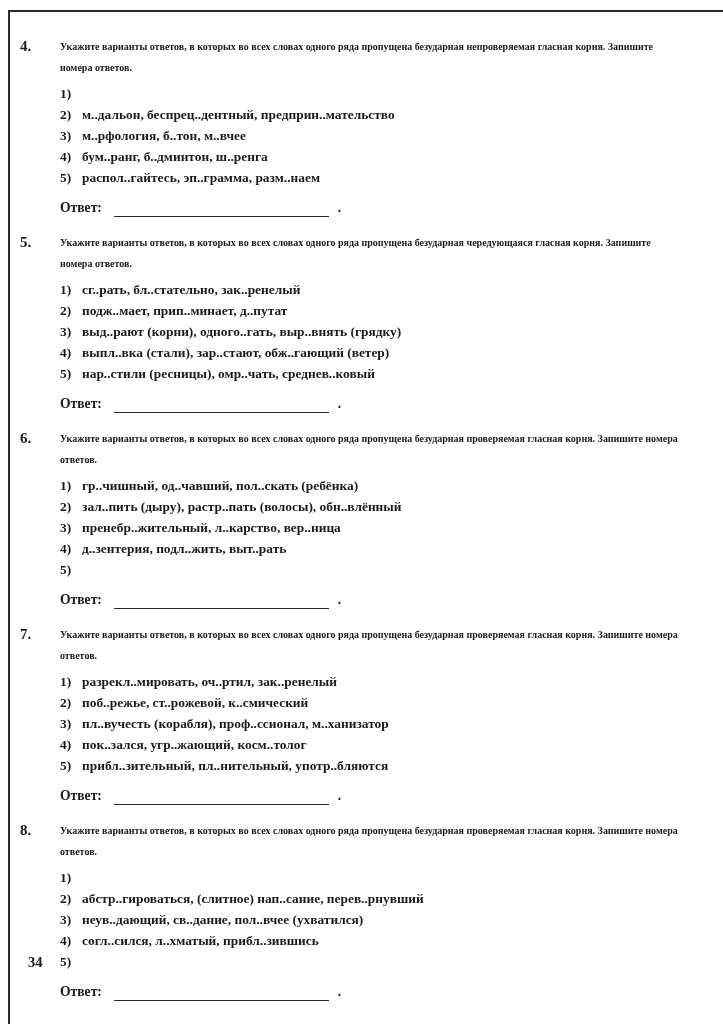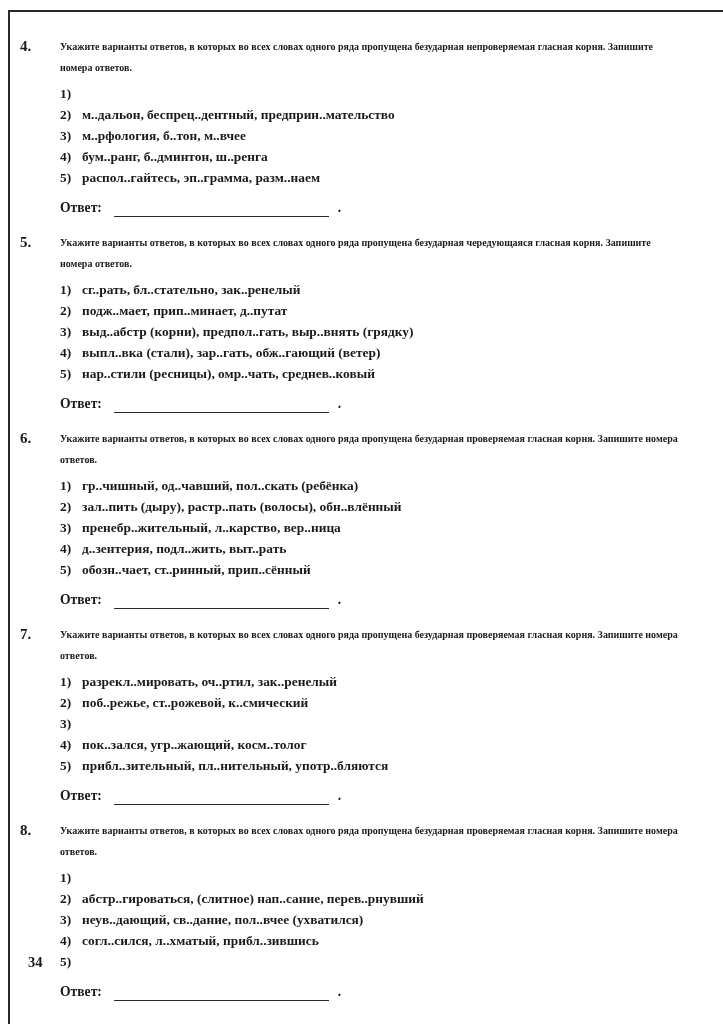--- a/index.html
+++ b/index.html
@@ -148,25 +148,25 @@
           <div class="option">
             <span class="option-num">1)</span>
             <span class="option-text">сг..рать, бл..стательно, зак..ренелый</span>
           </div>
           <div class="option">
             <span class="option-num">2)</span>
             <span class="option-text">подж..мает, прип..минает, д..путат</span>
           </div>
           <div class="option">
             <span class="option-num">3)</span>
-            <span class="option-text">выд..абстр (корни), предпол..гать, выр..внять (грядку)</span>
-          </div>
-          <div class="option">
-            <span class="option-num">4)</span>
-            <span class="option-text">выпл..вка (стали), зар..гать, обж..гающий (ветер)</span>
+            <span class="option-text">выд..рают (корни), одного..гать, выр..внять (грядку)</span>
+          </div>
+          <div class="option">
+            <span class="option-num">4)</span>
+            <span class="option-text">выпл..вка (стали), зар..стают, обж..гающий (ветер)</span>
           </div>
           <div class="option">
             <span class="option-num">5)</span>
             <span class="option-text">нар..стили (ресницы), омр..чать, среднев..ковый</span>
           </div>
         </div>
         <div class="answer-row">
           <span class="answer-label">Ответ:</span>
           <span class="answer-blank"></span>
           <span class="answer-period">.</span>
@@ -190,21 +190,20 @@
           <div class="option">
             <span class="option-num">3)</span>
             <span class="option-text">пренебр..жительный, л..карство, вер..ница</span>
           </div>
           <div class="option">
             <span class="option-num">4)</span>
             <span class="option-text">д..зентерия, подл..жить, выт..рать</span>
           </div>
           <div class="option">
             <span class="option-num">5)</span>
-            <span class="option-text">обозн..чает, ст..ринный, прип..сённый</span>
           </div>
         </div>
         <div class="answer-row">
           <span class="answer-label">Ответ:</span>
           <span class="answer-blank"></span>
           <span class="answer-period">.</span>
         </div>
       </div>
     </div>
 
@@ -216,20 +215,21 @@
           <div class="option">
             <span class="option-num">1)</span>
             <span class="option-text">разрекл..мировать, оч..ртил, зак..ренелый</span>
           </div>
           <div class="option">
             <span class="option-num">2)</span>
             <span class="option-text">поб..режье, ст..рожевой, к..смический</span>
           </div>
           <div class="option">
             <span class="option-num">3)</span>
+            <span class="option-text">пл..вучесть (корабля), проф..ссионал, м..ханизатор</span>
           </div>
           <div class="option">
             <span class="option-num">4)</span>
             <span class="option-text">пок..зался, угр..жающий, косм..толог</span>
           </div>
           <div class="option">
             <span class="option-num">5)</span>
             <span class="option-text">прибл..зительный, пл..нительный, употр..бляются</span>
           </div>
         </div>

